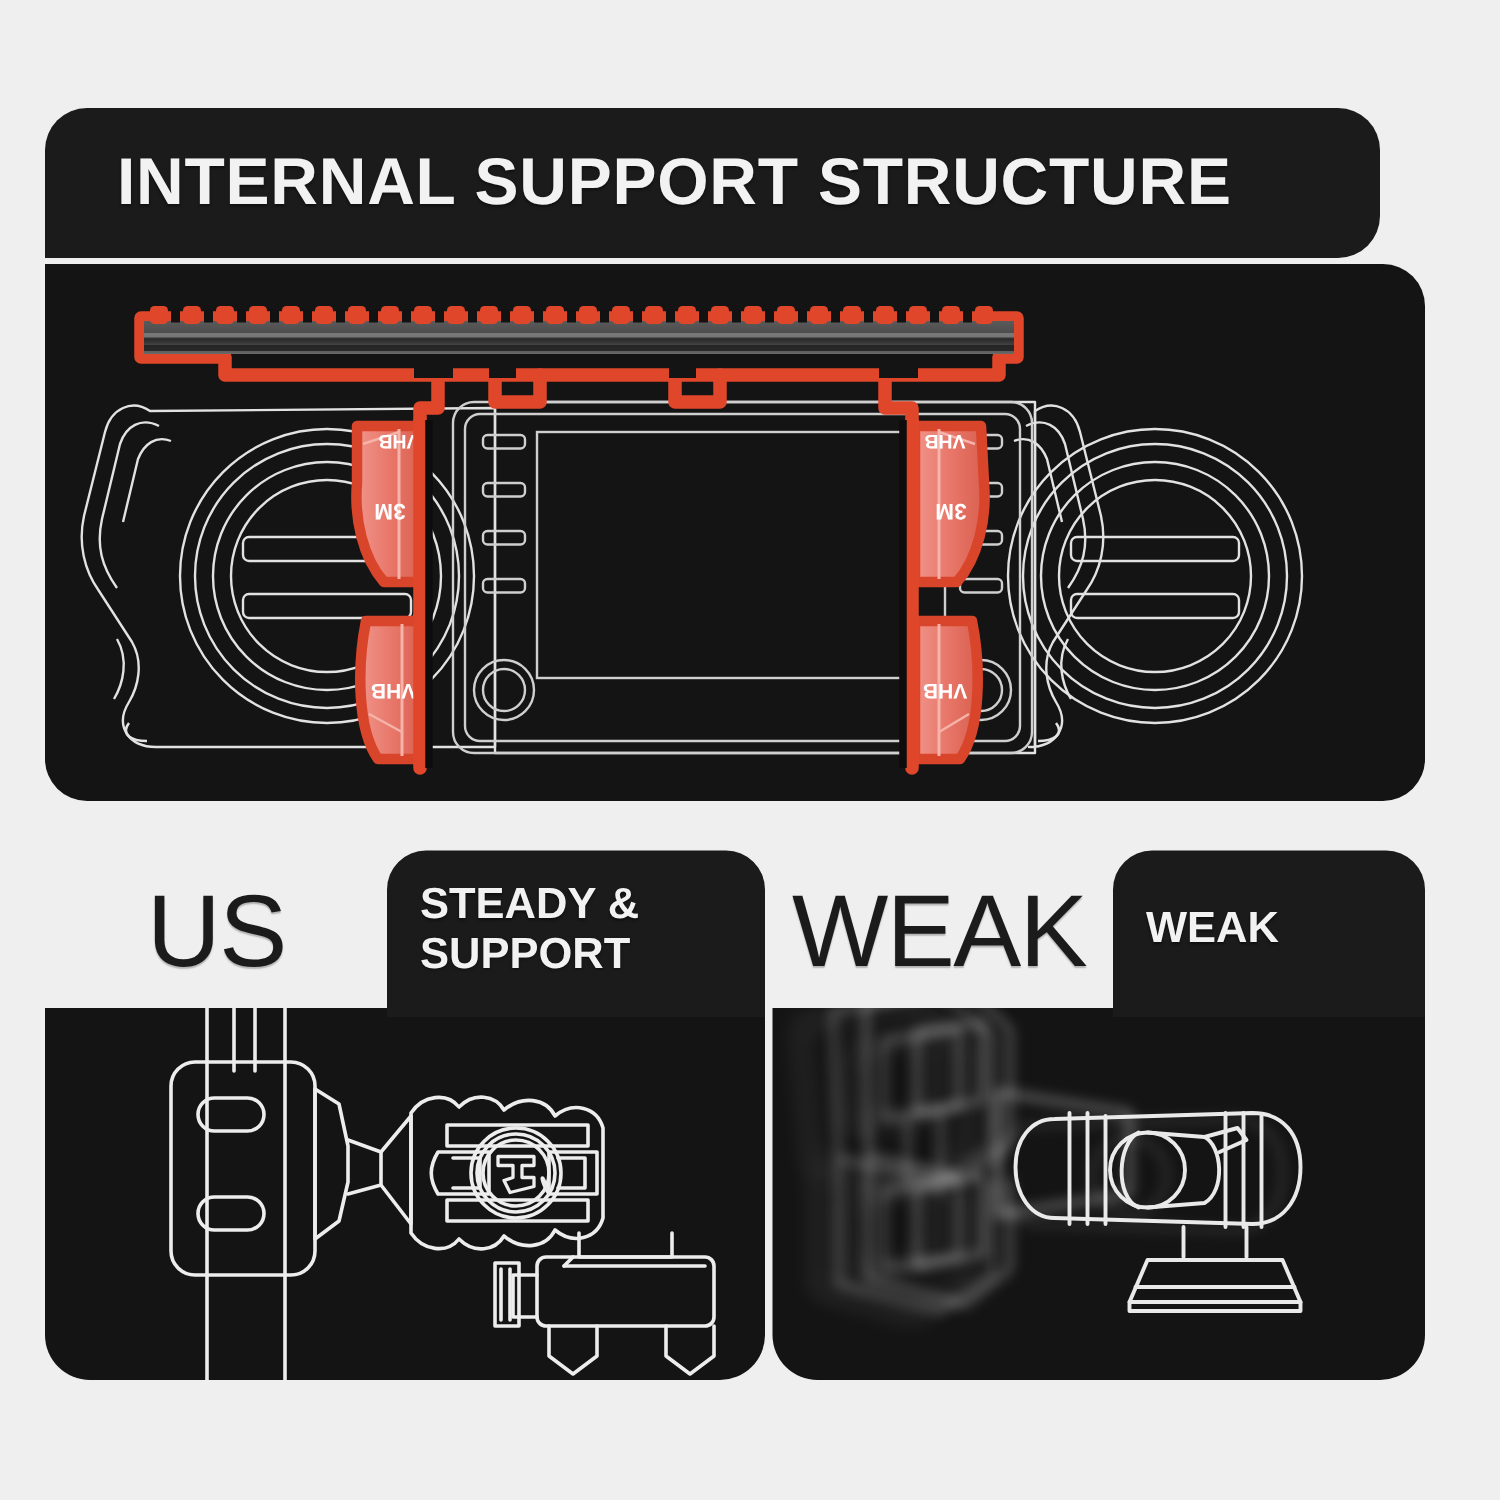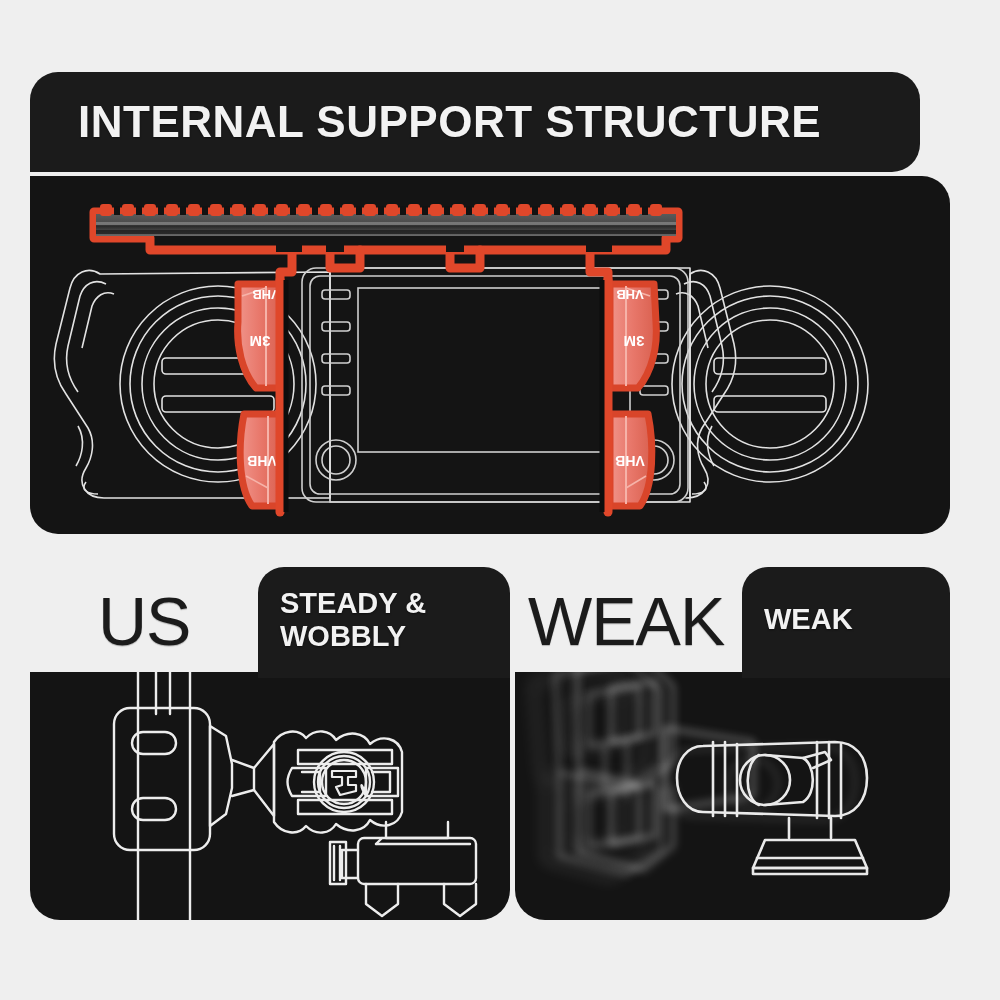--- a/index.html
+++ b/index.html
@@ -412,21 +412,21 @@
                  L 308 148 C 328 148 340 132 340 110 C 340 88 328 74 308 74 Z"></path>
         <circle cx="238" cy="112" r="25"></circle>
       </g>
     </svg>
   </div>
 
   <div class="bigword us">US</div>
 
   <div class="flag us-flag">
     <span>STEADY &amp;</span>
-    <span>WOBBLY</span>
+    <span>SUPPORT</span>
   </div>
 
   <div class="bigword them">WEAK</div>
 
   <div class="flag them-flag">
     <span>WEAK</span>
   </div>
 
 </div>
 

